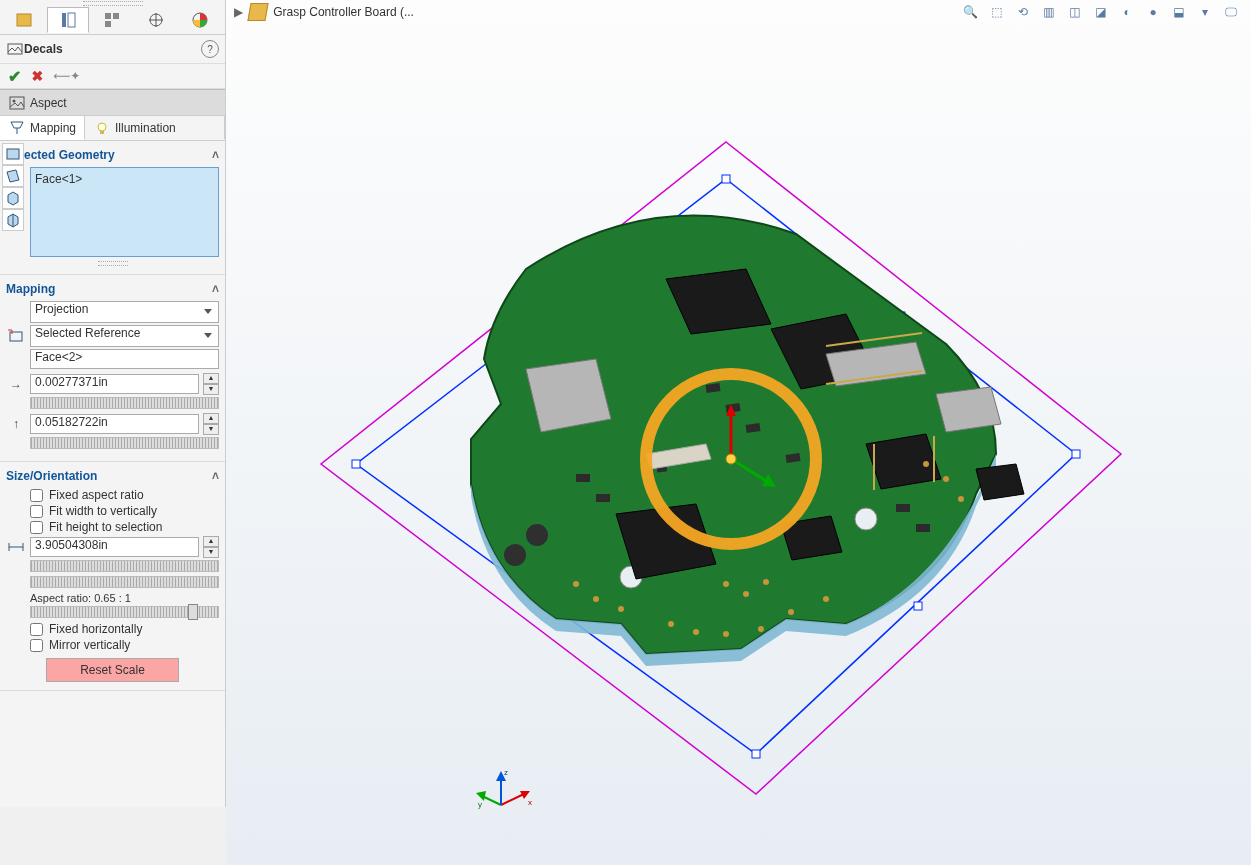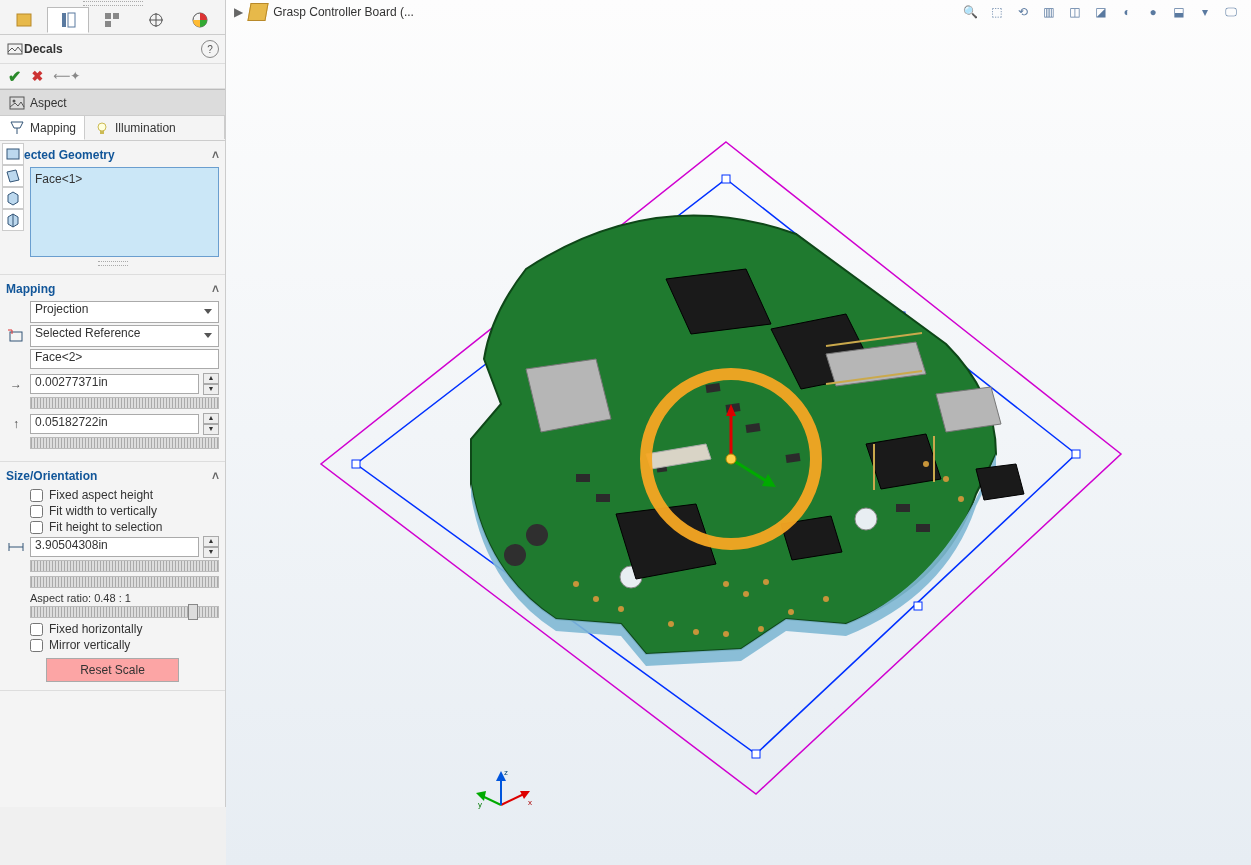--- a/index.html
+++ b/index.html
@@ -222,21 +222,21 @@
       <div class="slider-strip"></div>
     </div>
 
     <div class="section">
       <div class="sec-title">
           <span>Size/Orientation</span>
           <span class="chev">˄</span>
         </div>
       <div class="checkbox-row">
           <input type="checkbox" style="">
-          <span>Fixed aspect height</span>
+          <span>Fixed aspect ratio</span>
         </div>
       <div class="checkbox-row">
           <input type="checkbox" style="">
           <span>Fit width to vertically</span>
         </div>
       <div class="checkbox-row">
           <input type="checkbox" style="">
           <span>Fit height to selection</span>
         </div>
 
@@ -252,21 +252,21 @@
             <span>3.90504308in</span>
           </div>
         <div class="spinner">
             <span>▲</span>
             <span>▼</span>
           </div>
       </div>
       <div class="slider-strip"></div>
 
       <div class="slider-strip"></div>
-      <div class="aspect">Aspect ratio: 0.48 : 1</div>
+      <div class="aspect">Aspect ratio: 0.65 : 1</div>
 
       <div class="slider-strip" style="position:relative">
           <span style="position:absolute;right:20px;top:-3px;width:8px;height:14px;background:#ddd;border:1px solid #888"></span>
         </div>
 
       <div class="checkbox-row">
           <input type="checkbox" style="">
           <span>Fixed horizontally</span>
         </div>
       <div class="checkbox-row">

